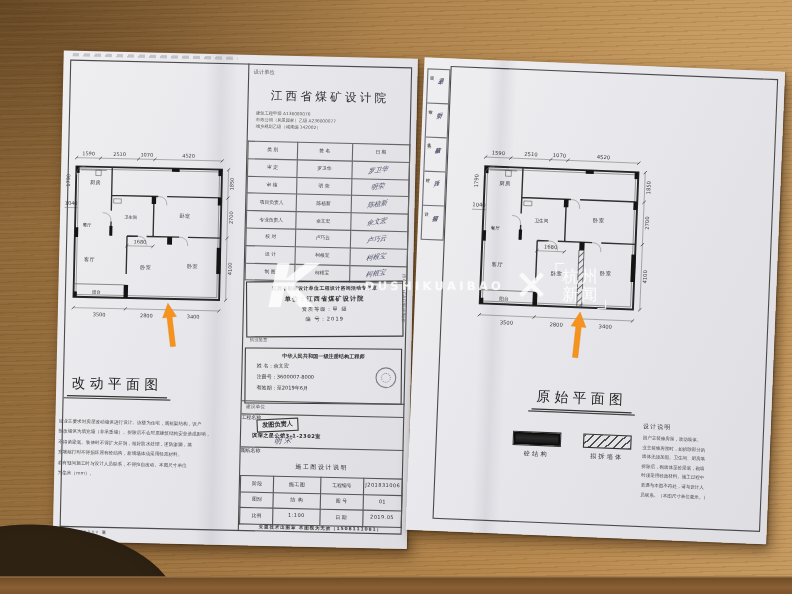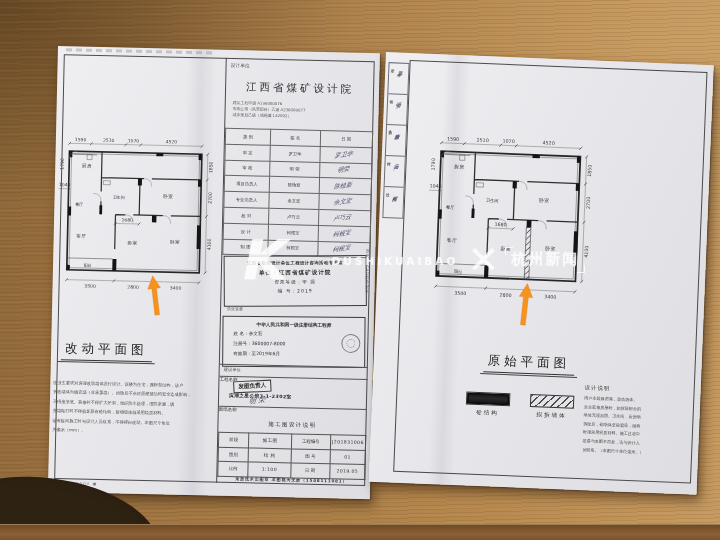--- a/index.html
+++ b/index.html
@@ -117,21 +117,21 @@
   svg .arrow{fill:#f6921e;stroke:#e07f12;stroke-width:.3}
 
   
   .wm{position:absolute;left:244px;top:236px;display:flex;align-items:center;gap:9px;
     color:#fff;opacity:.84;z-index:60;pointer-events:none;text-shadow:0 0 2px rgba(255,255,255,.3);}
   .wm-k{font-size:55px;font-weight:bold;font-style:italic;line-height:48px;transform:scaleX(1.05);}
   .wm-col{display:flex;flex-direction:column;align-items:center;line-height:1;}
   .wm-brand{font-size:29px;font-weight:bold;letter-spacing:2px;}
   .wm-latin{font-size:10.5px;font-weight:bold;letter-spacing:3px;margin-top:3px;margin-left:36px;}
   .wm-x{font-size:38px;font-weight:200;opacity:.95;}
-  .wm-p{display:flex;flex-direction:row;line-height:1.15;font-size:15px;font-weight:bold;
+  .wm-p{display:flex;flex-direction:column;line-height:1.15;font-size:15px;font-weight:normal;
     letter-spacing:2px;padding:2px 3px;position:relative;}
   .wm-p::before{content:"";position:absolute;left:-3px;top:-2px;width:7px;height:7px;border-left:1px solid #fff;border-top:1px solid #fff;}
   .wm-p::after{content:"";position:absolute;right:-3px;bottom:-2px;width:7px;height:7px;border-right:1px solid #fff;border-bottom:1px solid #fff;}
 </style>
 </head>
 <body>
 
 <div class="scene">
   <div class="grain"></div>
 

